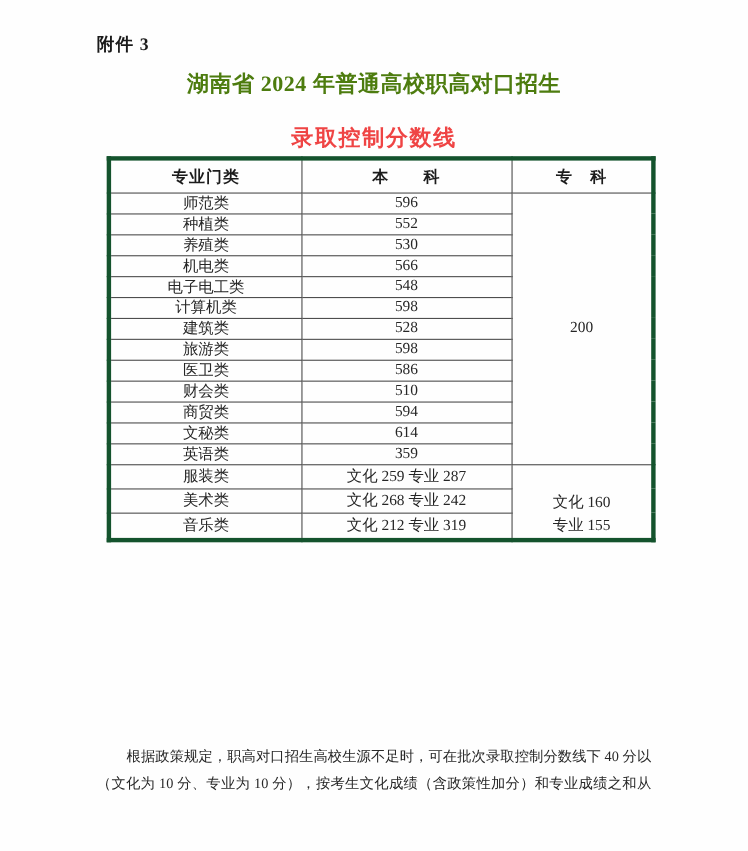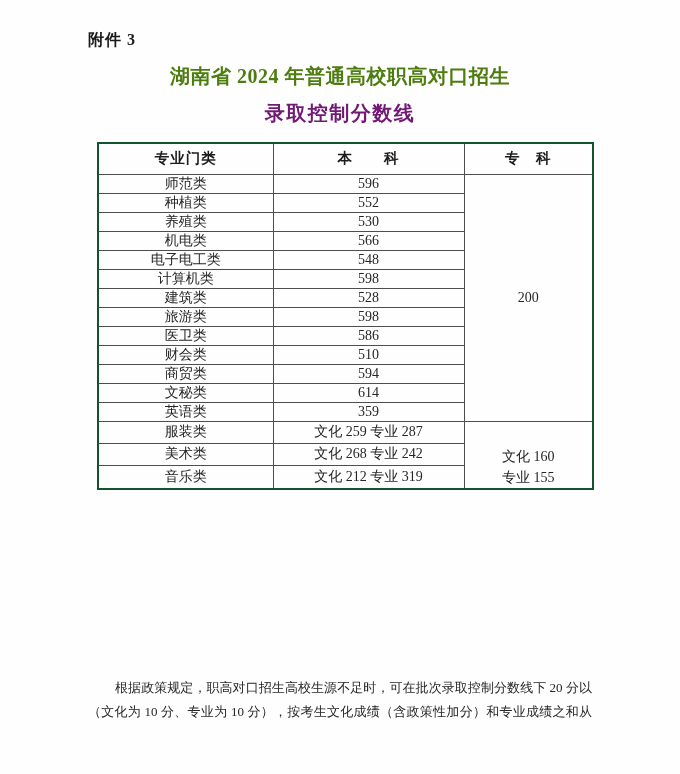--- a/index.html
+++ b/index.html
@@ -28,34 +28,34 @@
     position: absolute;
     left: 0; top: 63px; width: 100%;
     text-align: center;
     font-size: 20px;
     font-weight: 700;
     letter-spacing: 0.5px;
     color: #4d7c0f;
   }
   .title-line2 {
     position: absolute;
-    left: 0; top: 100px; width: 100%;
+    left: 0; top: 112px; width: 100%;
     text-align: center;
     font-size: 20px;
     font-weight: 700;
     letter-spacing: 1.5px;
-    color: #701a75;
+    color: #ef4444;
   }
   table.scores {
     position: absolute;
     left: 97px; top: 142px;
     width: 495px;
     border-collapse: collapse;
     table-layout: fixed;
-    border: 2px solid #14532d;
+    border: 4px solid #14532d;
   }
   table.scores th, table.scores td {
     border: 1px solid #4d4d4d;
     text-align: center;
     vertical-align: middle;
     padding: 0;
     font-size: 14px;
     color: #262626;
     overflow: hidden;
   }
@@ -182,17 +182,17 @@
         <td>文化 268 专业 242</td>
       </tr>
       <tr>
         <td>音乐类</td>
         <td>文化 212 专业 319</td>
       </tr>
     </tbody>
   </table>
 
   <div class="note">
-    <div class="note-line first">根据政策规定，职高对口招生高校生源不足时，可在批次录取控制分数线下 20 分以</div>
+    <div class="note-line first">根据政策规定，职高对口招生高校生源不足时，可在批次录取控制分数线下 40 分以</div>
     <div class="note-line">（文化为 10 分、专业为 10 分），按考生文化成绩（含政策性加分）和专业成绩之和从</div>
   </div>
 
 </div>
 
 </body></html>

